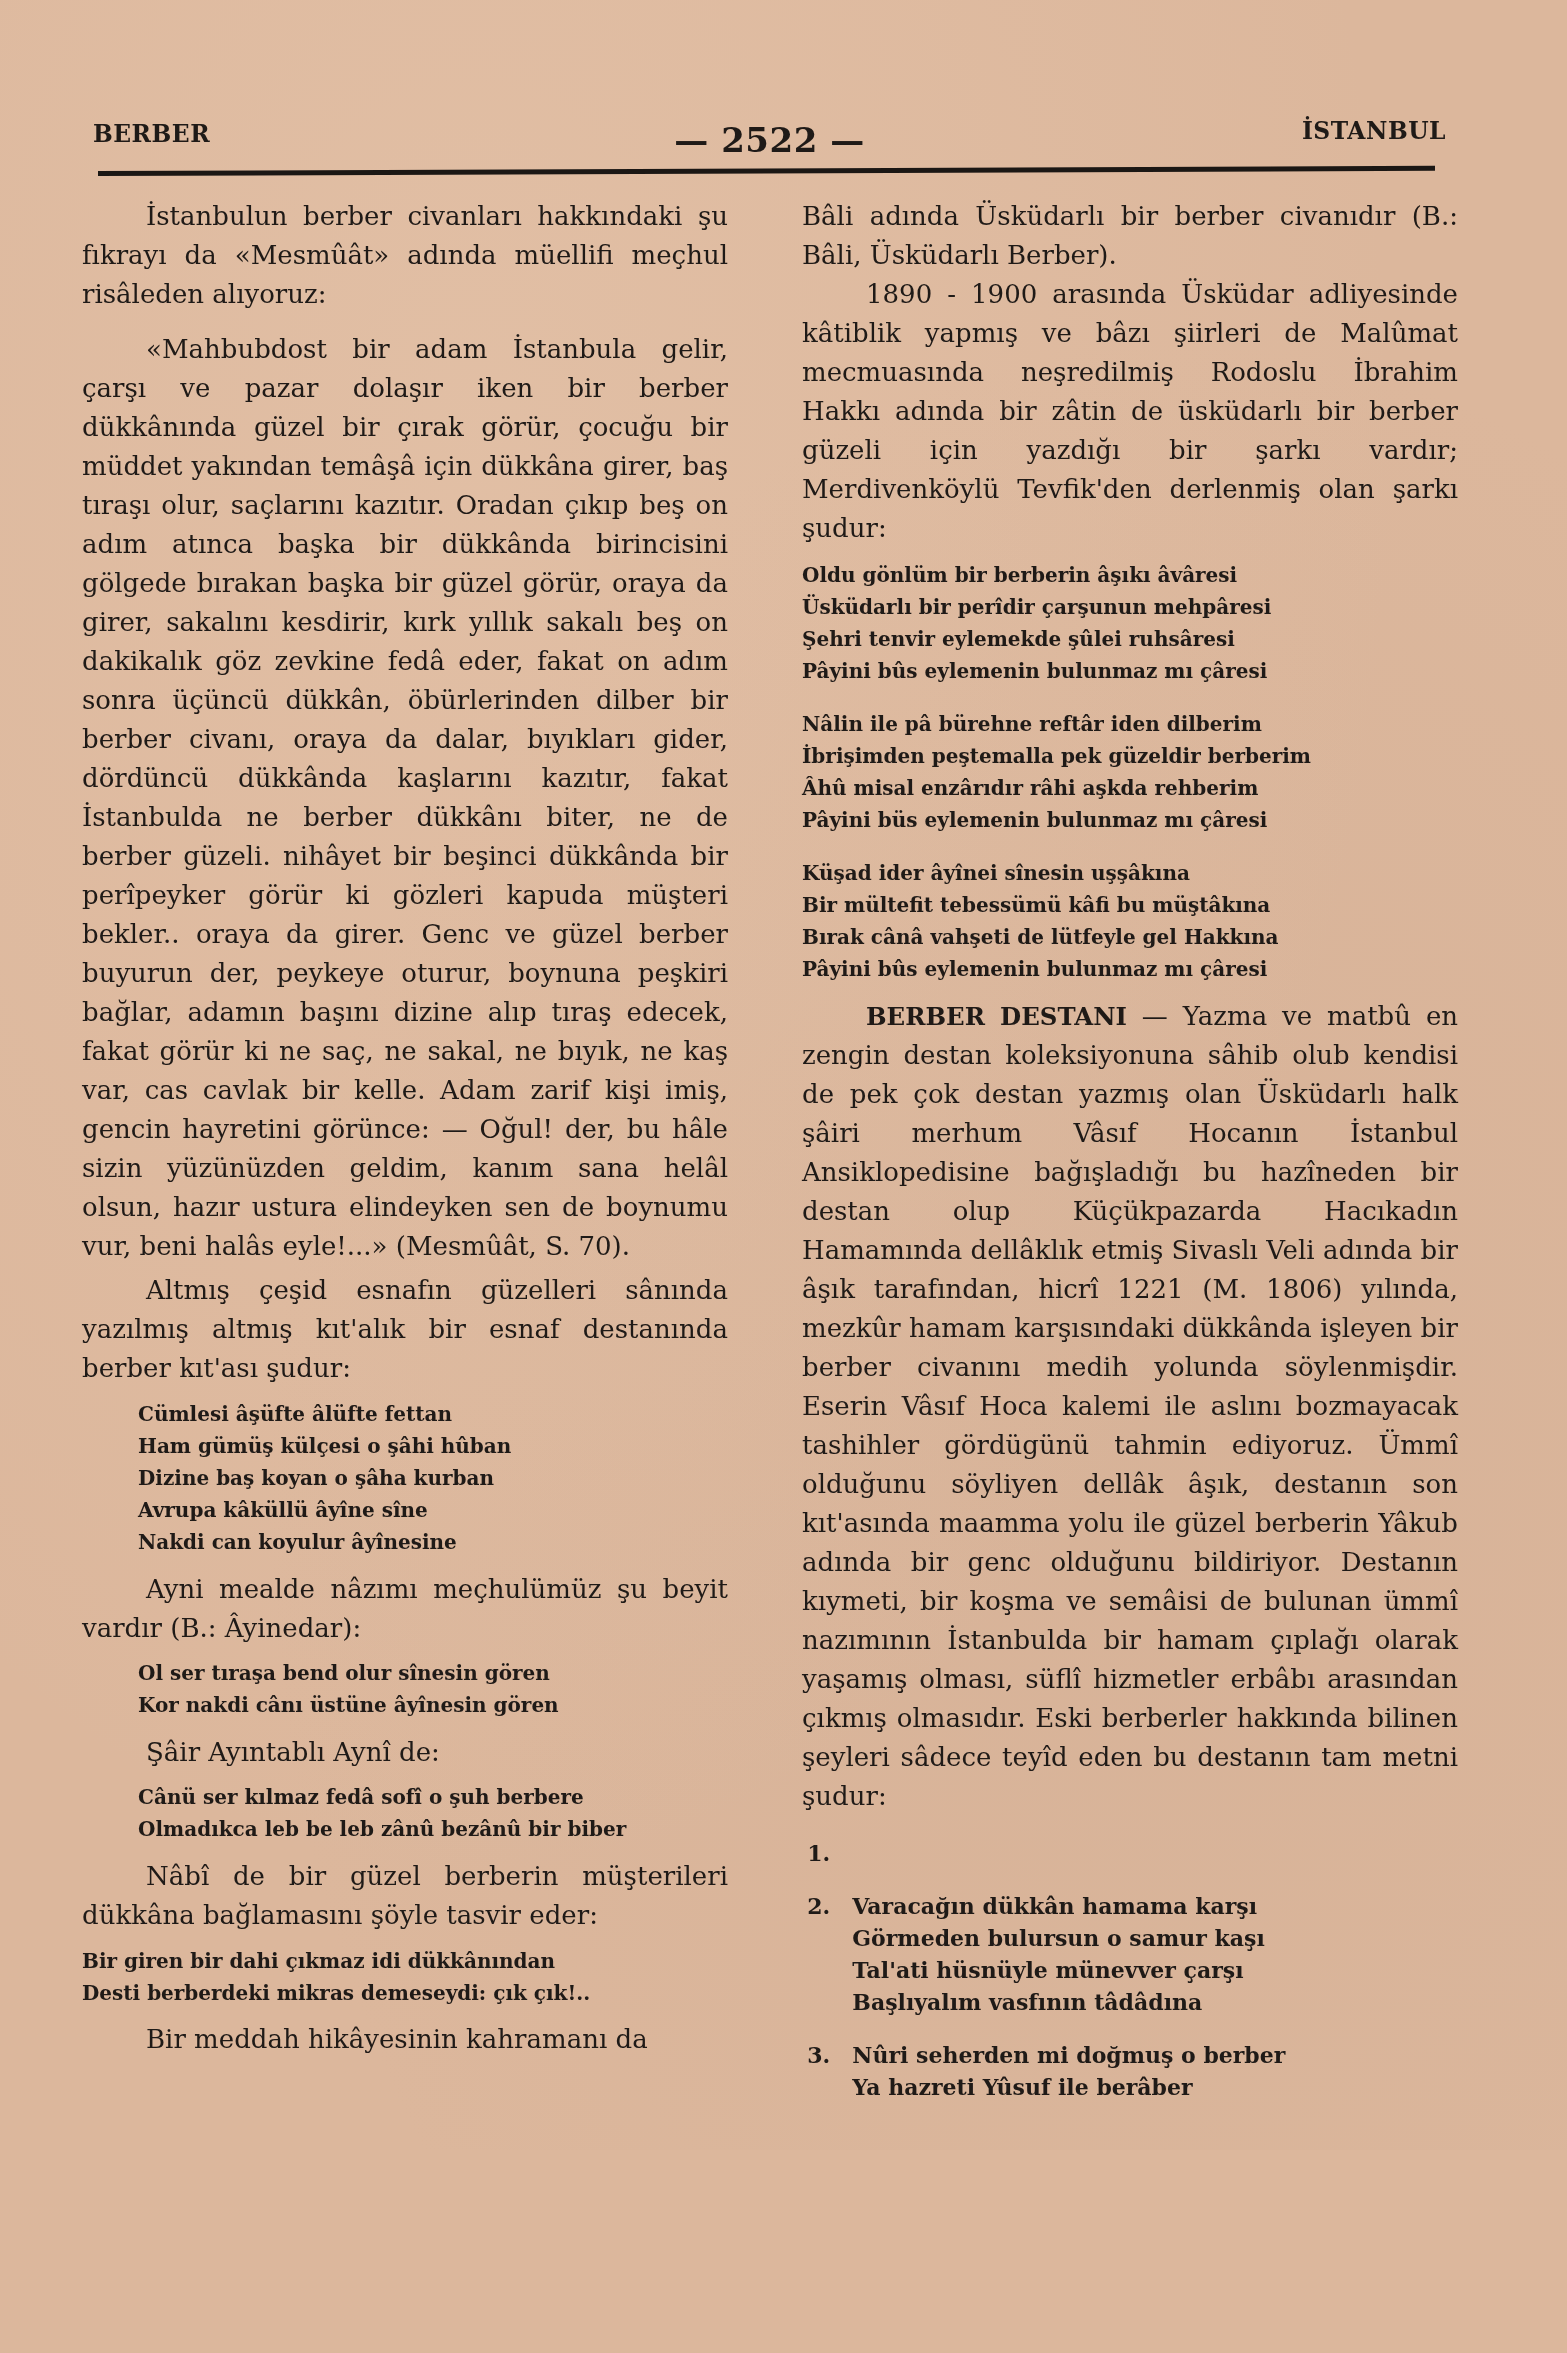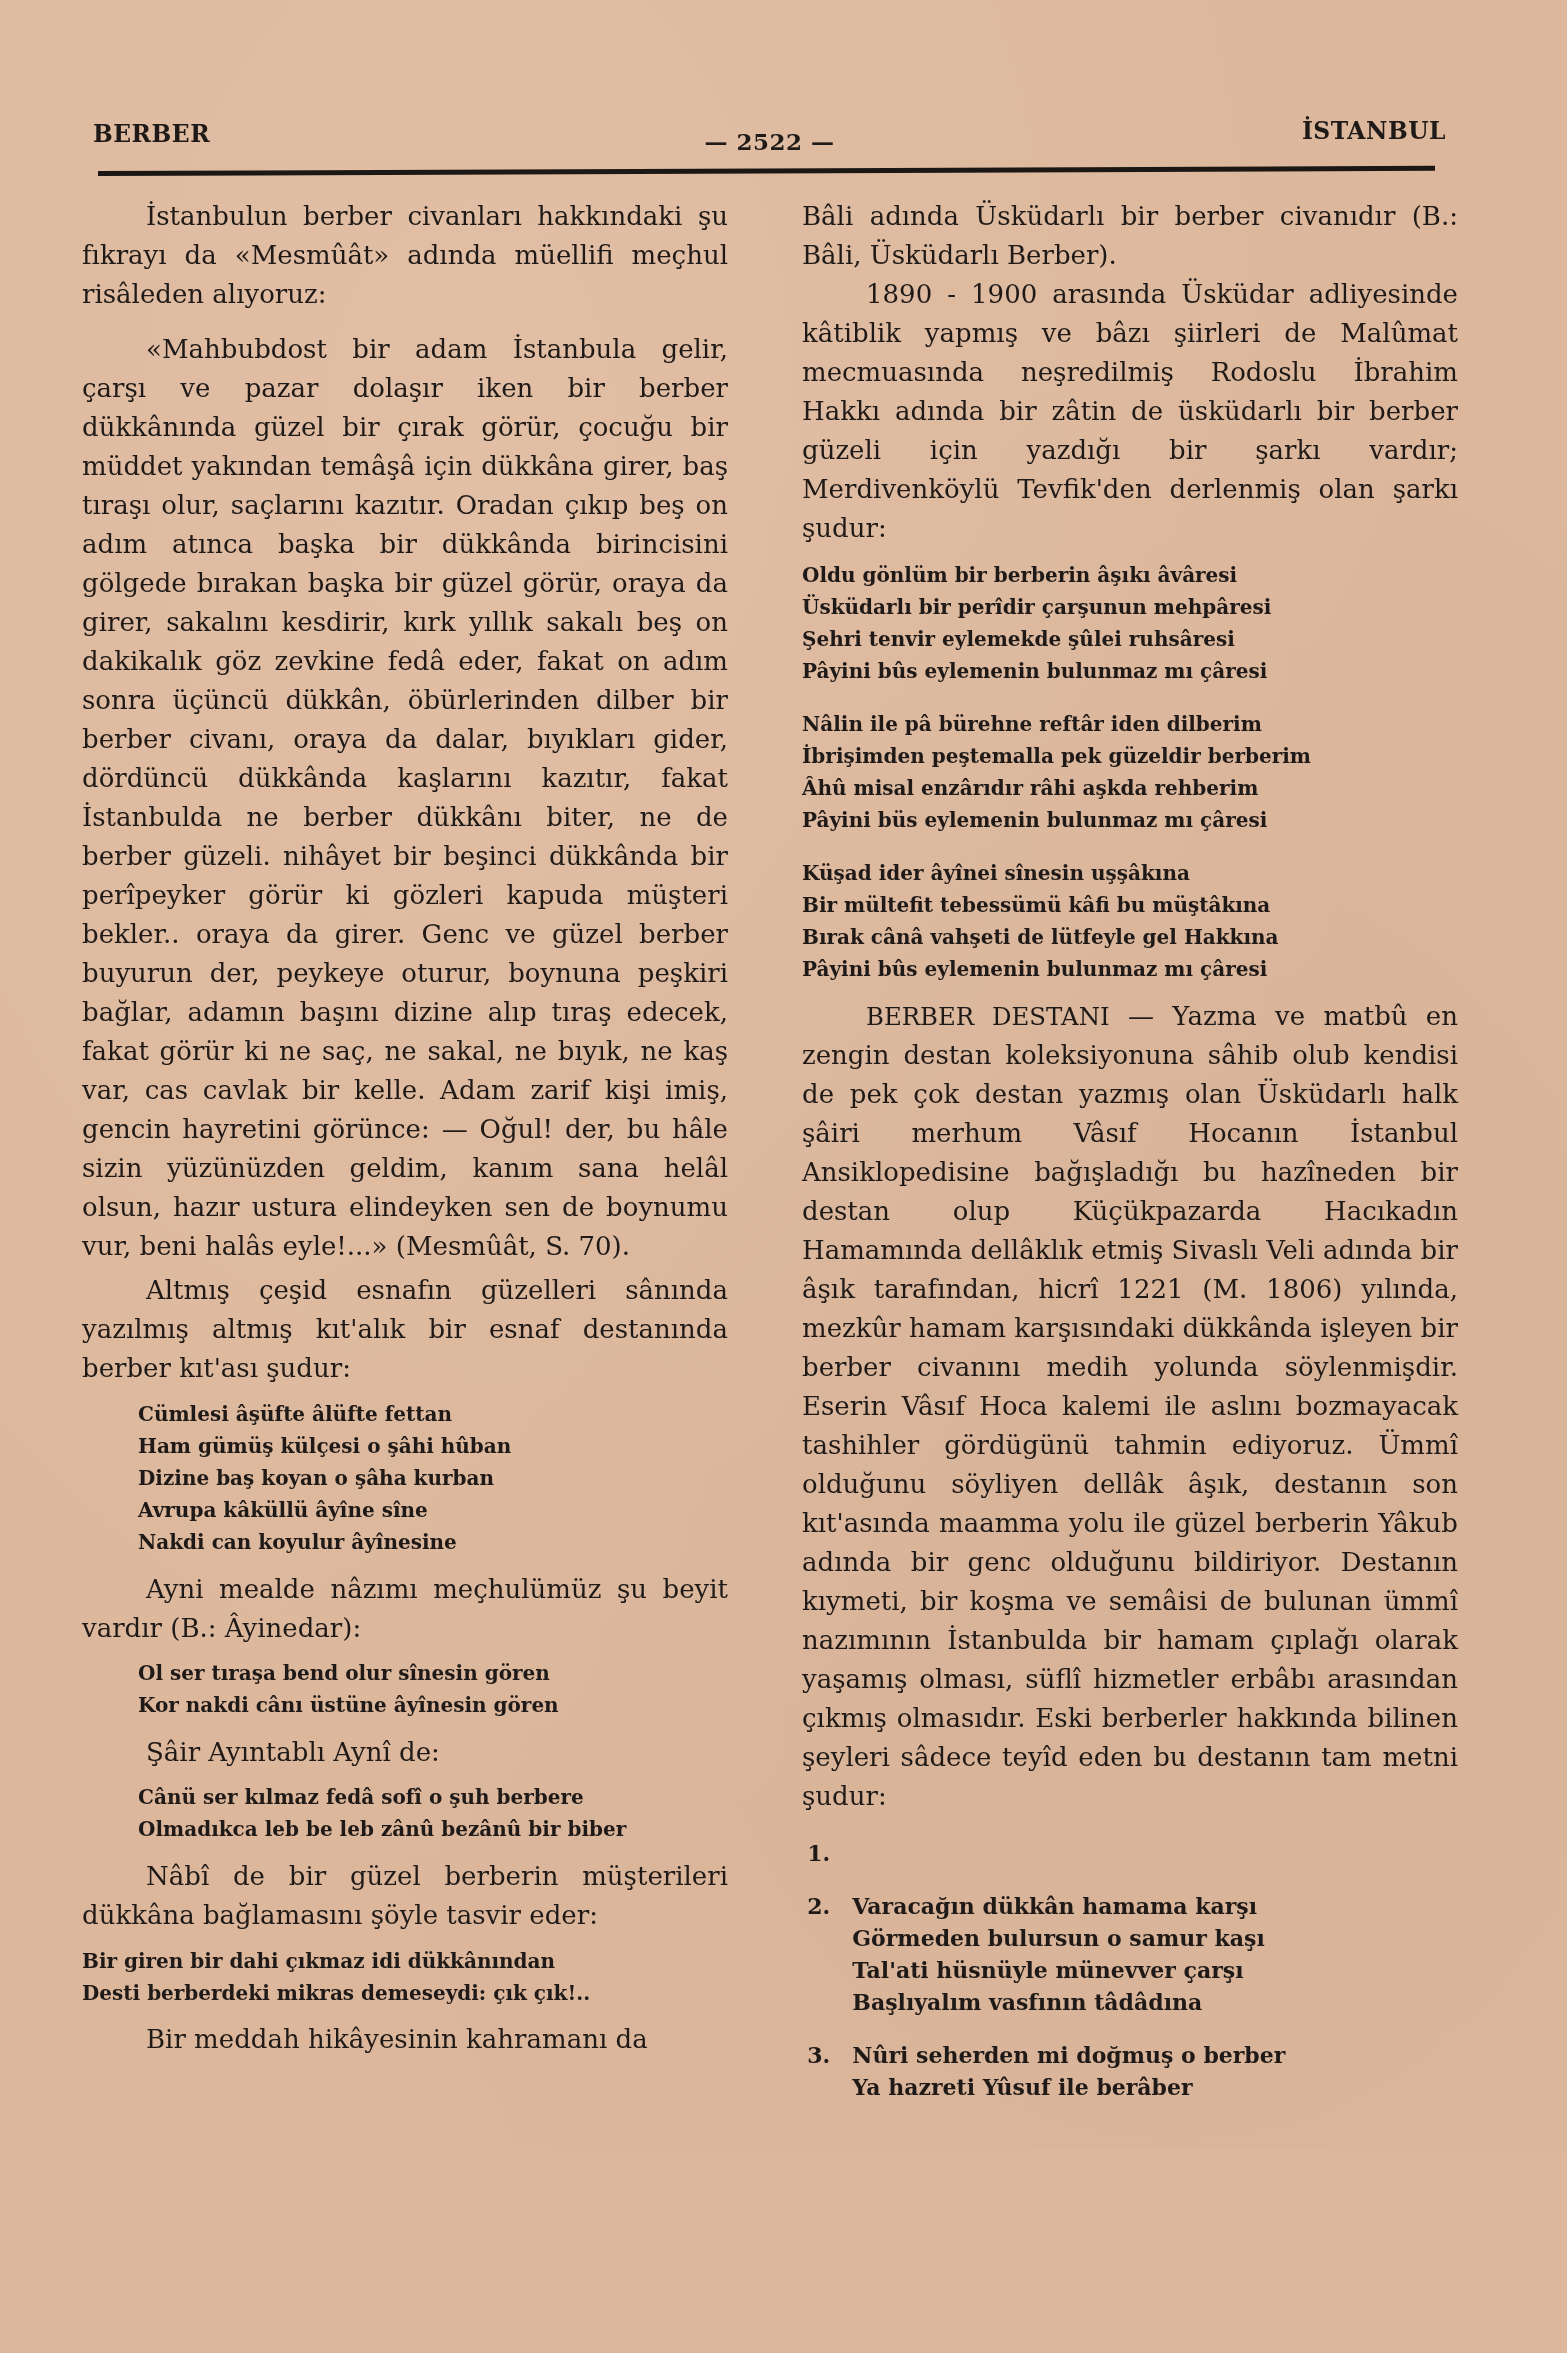--- a/index.html
+++ b/index.html
@@ -17,21 +17,21 @@
       radial-gradient(ellipse at 30% 20%, rgba(235,205,180,0.35), rgba(0,0,0,0) 60%),
       radial-gradient(ellipse at 75% 70%, rgba(200,165,140,0.25), rgba(0,0,0,0) 55%),
       #dcb79c;
   }
   .hdr {
     position: absolute; top: 120px; left: 93px; right: 122px; height: 37px;
     font-family: "DejaVu Serif", serif; font-weight: bold; font-size: 23.4px;
     letter-spacing: 0.5px;
   }
   .hdr .left { position: absolute; left: 0; top: 0; }
-  .hdr .center { position: absolute; left: 50%; transform: translateX(-50%); top: 8px; font-size: 23px; }
+  .hdr .center { position: absolute; left: 50%; transform: translateX(-50%); top: 0; font-size: 34px; }
   .hdr .right { position: absolute; right: 0; top: -3.2px; }
   .rule {
     position: absolute; top: 171px; left: 98px; width: 1337px; height: 4.8px;
     background: #1b1714; transform: rotate(-0.22deg); transform-origin: left center;
   }
   .col {
     position: absolute; top: 197px;
     font-size: 26px; line-height: 39px;
     text-align: justify;
   }
@@ -44,21 +44,21 @@
     font-weight: bold; font-size: 20px; line-height: 32px;
     text-align: left; margin: 9.6px 0 11.7px 56px;
   }
   .verse.flush { margin-left: 0; }
   .verse.r { margin-left: 0; }
   .verse .line { display: block; white-space: nowrap; }
   .stanza { margin-bottom: 21px; }
   .numbered { display: flex; margin: 0 0 21px 0; font-weight: bold; font-size: 22px; line-height: 32px; }
   .numbered .num { width: 45px; flex: none; padding-left: 5.3px; }
   .numbered .lines .line { display: block; white-space: nowrap; }
-  .heading-inline { font-weight: normal; font-size: 24.4px; }
+  .heading-inline { font-weight: bold; font-size: 24.4px; }
 </style>
 </head>
 <body>
 
 <div class="page">
 
   <div class="hdr">
     <span class="left">BERBER</span>
     <span class="center">— 2522 —</span>
     <span class="right">İSTANBUL</span>

